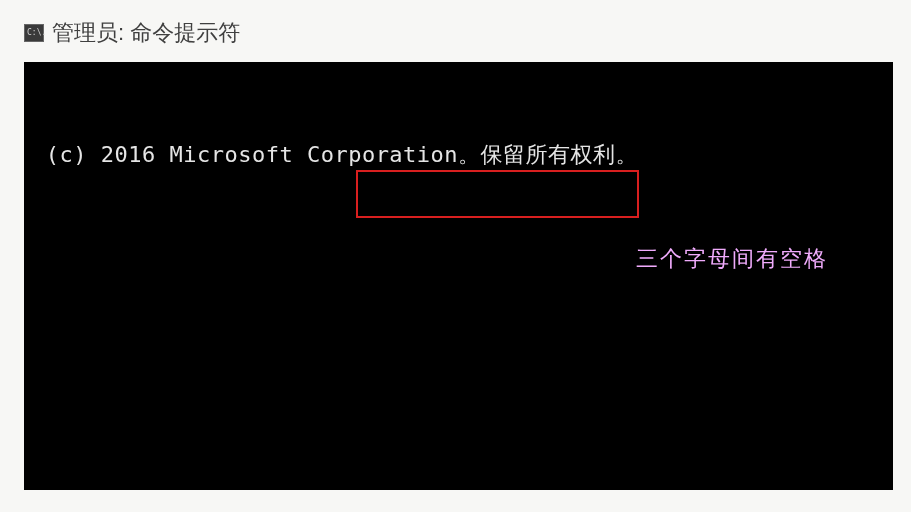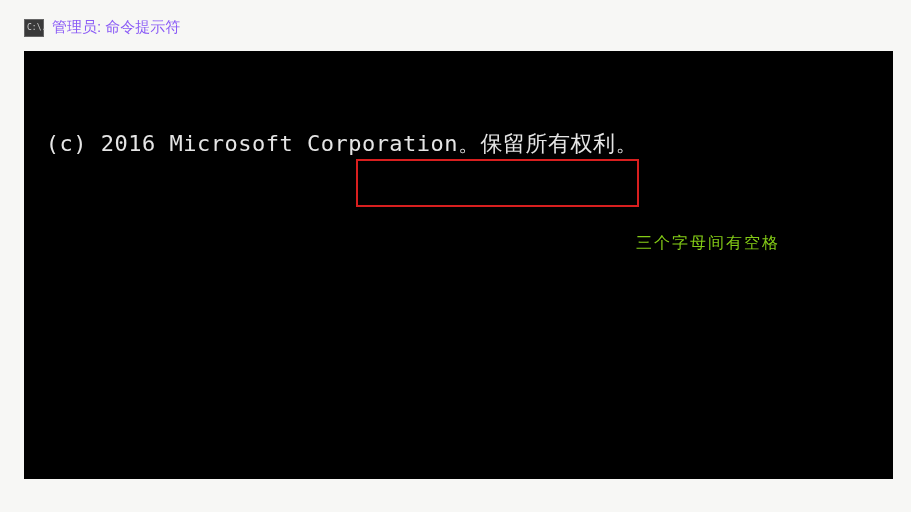--- a/index.html
+++ b/index.html
@@ -25,22 +25,22 @@
       display: inline-flex;
       align-items: center;
       justify-content: flex-start;
       padding-left: 2px;
       font-size: 8px;
       color: #d0d0d0;
       font-family: "Consolas", monospace;
       line-height: 1;
     }
     .title-text {
-      font-size: 15px;
-      color: #8b5cf6;
+      font-size: 22px;
+      color: #404040;
     }
     .terminal {
       background: #000;
       width: 869px;
       height: 428px;
       font-family: "NSimSun", "SimSun", "Consolas", monospace;
       color: #e5e5e5;
       font-size: 22px;
       line-height: 1.55;
       padding: 8px 4px 0 8px;
@@ -52,22 +52,22 @@
       position: absolute;
       border: 2px solid #d91f1f;
       top: 108px;
       left: 332px;
       width: 283px;
       height: 48px;
       pointer-events: none;
     }
     .annotation {
       position: absolute;
-      color: #84cc16;
-      font-size: 16px;
+      color: #f0abfc;
+      font-size: 22px;
       font-family: "Microsoft YaHei", "SimSun", sans-serif;
       top: 180px;
       left: 612px;
       letter-spacing: 2px;
     }
     .term-line { white-space: pre; }
   </style>
 </head>
 <body>
 

